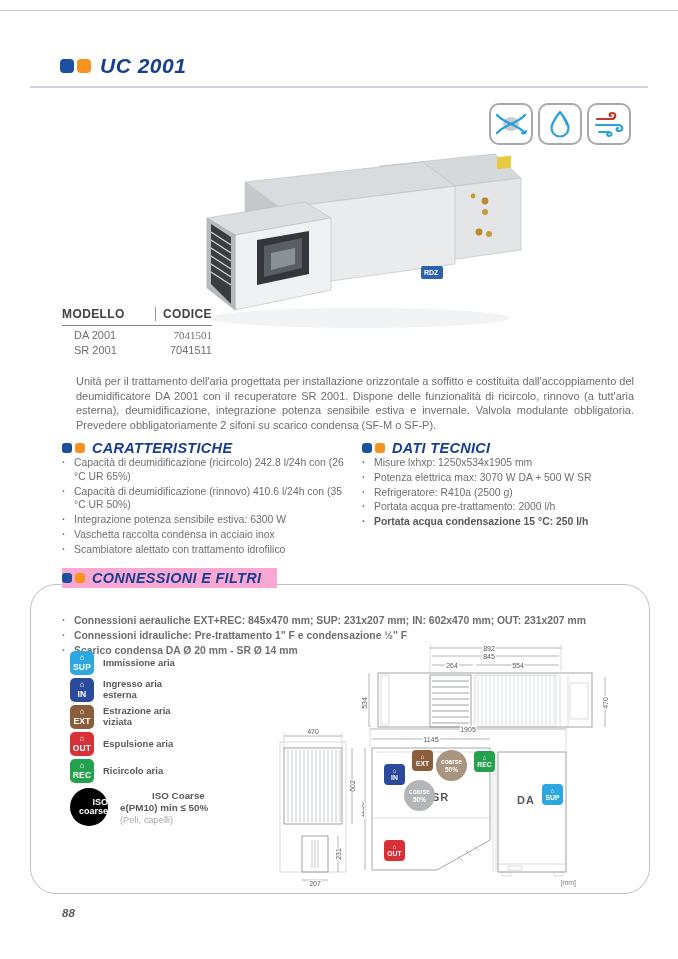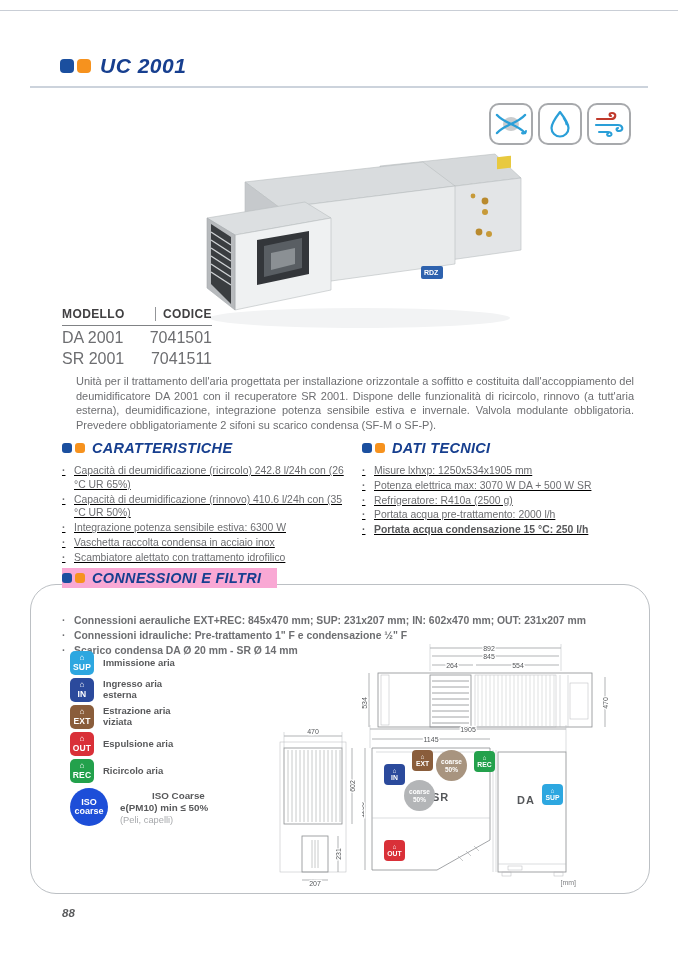--- a/index.html
+++ b/index.html
@@ -21,33 +21,33 @@
   .ficons{position:absolute;right:47px;top:103px;display:flex;gap:5px;}
   .ficon{width:44px;height:42px;border:2px solid #a7a9ac;border-radius:10px;box-sizing:border-box;
          display:flex;align-items:center;justify-content:center;background:#fff;}
 
   
   .mtable{position:absolute;left:62px;top:307px;width:150px;}
   .mt-head{display:flex;font-size:12px;font-weight:bold;color:#414042;letter-spacing:.4px;padding-bottom:4px;}
   .mt-c1{width:94px;}
   .mt-c2{border-left:1px solid #939598;padding-left:7px;}
   .mt-rule{height:1px;background:#808285;width:150px;}
-  .mt-row{display:flex;font-size:16px;color:#6d6e71;padding-top:3px;}
+  .mt-row{display:flex;font-size:11px;color:#6d6e71;padding-top:3px;margin-left:12px;}
   .mt-row .mt-c2{border-left:none;}
 
   
   .desc{position:absolute;left:76px;top:374px;width:558px;font-size:11px;line-height:1.34;
         color:#6d6e71;text-align:justify;}
 
   
   .sec-head{display:flex;align-items:center;gap:7px;}
   .sec-title{font-size:14.5px;font-weight:bold;font-style:italic;color:#173f8f;letter-spacing:.3px;}
 
   
-  .blist{margin-top:8px;text-decoration:underline;}
+  .blist{}
   .brow{display:flex;font-size:10.4px;color:#6d6e71;line-height:1.33;margin-bottom:1px;}
   .brow .dot{flex:0 0 12px;text-align:left;}
   .brow .dot::before{content:"·";font-weight:bold;}
   .brow.bold{font-weight:bold;color:#58595b;}
 
   .col-left{position:absolute;left:62px;top:440px;width:282px;}
   .col-right{position:absolute;left:362px;top:440px;width:282px;}
 
   
   .conn-box{position:absolute;left:30px;top:584px;width:618px;height:308px;
@@ -175,21 +175,21 @@
   </div>
 
   <div class="mtable">
     <div class="mt-head">
       <span class="mt-c1">MODELLO</span>
       <span class="mt-c2">CODICE</span>
     </div>
     <div class="mt-rule"></div>
     <div class="mt-row">
       <span class="mt-c1">DA 2001</span>
-      <span class="mt-c2" style="padding-left:8px;">7041501</span>
+      <span class="mt-c2" style="padding-left:8px;font-family:Liberation Serif, serif;">7041501</span>
     </div>
     <div class="mt-row">
       <span class="mt-c1">SR 2001</span>
       <span class="mt-c2" style="padding-left:8px;">7041511</span>
     </div>
   </div>
 
   <div class="desc">Unità per il trattamento dell'aria progettata per installazione orizzontale a soffitto e costituita dall'accoppiamento del deumidificatore DA 2001 con il recuperatore SR 2001. Dispone delle funzionalità di ricircolo, rinnovo (a tutt'aria esterna), deumidificazione, integrazione potenza sensibile estiva e invernale. Valvola modulante obbligatoria. Prevedere obbligatoriamente 2 sifoni su scarico condensa (SF-M o SF-P).</div>
 
   <div class="col-left">
@@ -311,21 +311,21 @@
     <div class="leg-item">
       <span class="badge" style="background-color: rgb(35, 161, 76);">
         <span class="bg">⌂</span>
         <span class="bc">REC</span>
       </span>
       <span class="leg-label">Ricircolo aria</span>
     </div>
   </div>
 
   <div class="iso-row">
-    <span class="iso-circle" style="background-color: #1d4ed8;">
+    <span class="iso-circle" style="background-color: #000000; align-items: flex-end;">
       <span class="l1">ISO</span>
       <span class="l2">coarse</span>
     </span>
     <span class="iso-text">
       <div class="iso-title">ISO Coarse</div>
       <div class="iso-spec">e(PM10) min ≤ 50%</div>
       <div class="iso-note">(Peli, capelli)</div>
     </span>
   </div>
 

